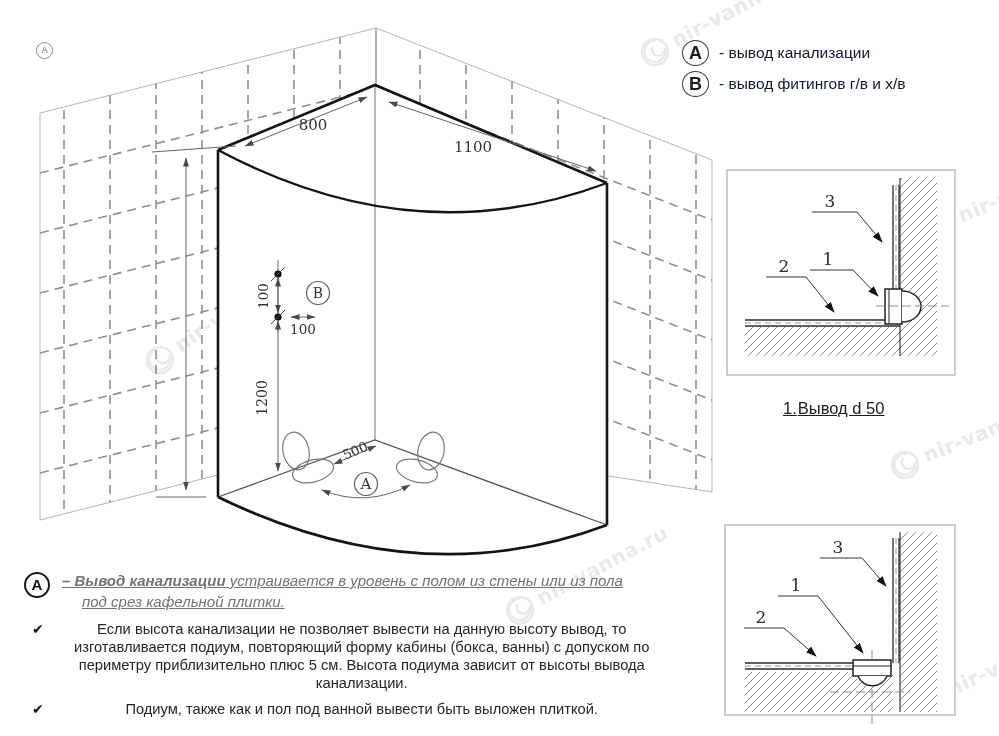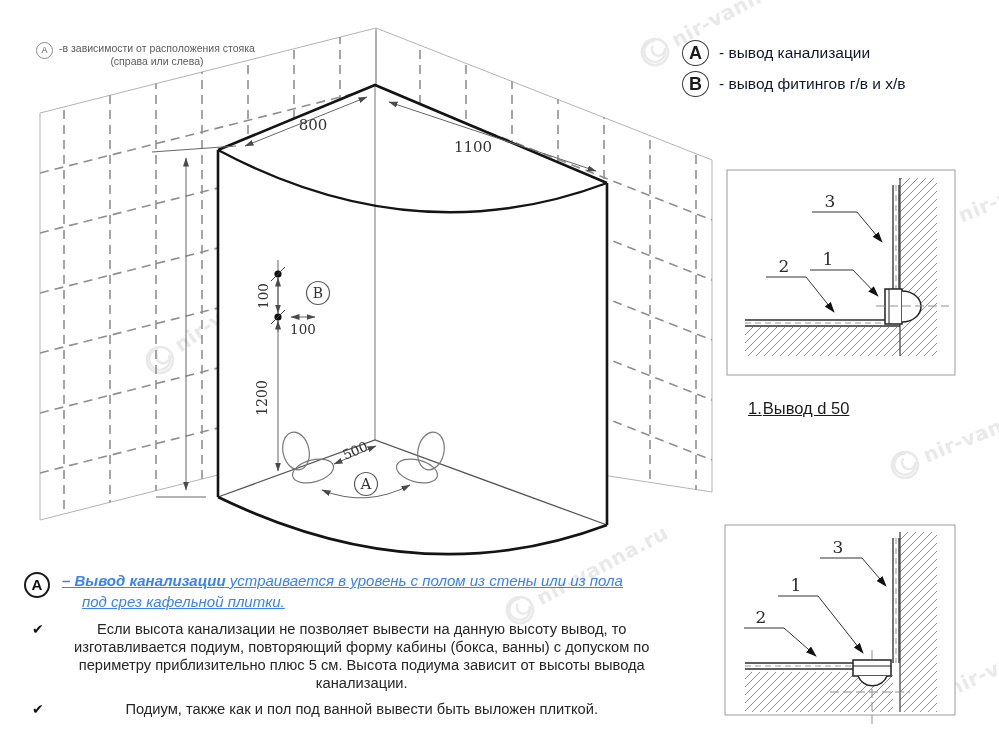--- a/index.html
+++ b/index.html
@@ -15,30 +15,30 @@
   .note-tl .lines{font-size:10.5px;color:#5c5c5c;text-align:center;line-height:13px;}
 
   
   .legend{left:682px;top:40px;}
   .legend .row{display:flex;align-items:center;gap:10px;margin-bottom:5px;}
   .legend .circ{flex:0 0 auto;width:25px;height:24px;border:1.6px solid #3c3c3c;border-radius:50%;
      font-size:18px;font-weight:bold;line-height:24px;text-align:center;color:#1c1c1c;}
   .legend .txt{font-size:15.5px;color:#0f172a;}
 
   
-  .plist{left:748px;top:392px;}
+  .plist{left:783px;top:392px;}
   .plist .item{font-size:16.5px;color:#1b1b1b;line-height:33px;text-decoration:underline;}
   .plist .num{margin-right:1px;}
 
   
   .footnote{left:24px;top:570px;width:690px;}
   .fn-head{display:flex;align-items:flex-start;gap:12px;}
   .fn-circ{flex:0 0 auto;width:22px;height:22px;border:2px solid #1a1a1a;border-radius:50%;
      font-weight:bold;font-size:15px;line-height:22px;text-align:center;color:#111;margin-top:2px;}
-  .fn-title{font-style:italic;font-size:15px;line-height:21px;color:#3b82f6;}
+  .fn-title{font-style:italic;font-size:15px;line-height:21px;color:#737373;}
   .fn-title .u{text-decoration:underline;}
   .fn-title .b{font-weight:bold;}
   .fn-line2{margin-left:20px;}
   .fn-bullets{margin-top:8px;}
   .fn-bullet{display:flex;gap:8px;margin:0 0 8px 8px;font-size:14.7px;line-height:18px;color:#262626;}
   .fn-check{flex:0 0 auto;font-size:14px;color:#111;}
   .fn-bullet .txt{width:620px;text-align:center;}
 </style>
 </head>
 <body>
@@ -231,24 +231,20 @@
           <line x1="784" y1="628" x2="816" y2="656" marker-end="url(#arrBig)"></line>
     </g>
     <text x="838" y="553" text-anchor="middle">3</text>
     <text x="796" y="591" text-anchor="middle">1</text>
     <text x="761" y="623" text-anchor="middle">2</text>
   </g>
 </svg>
 
 <div class="overlay note-tl">
   <div class="mini-circ">A</div>
-  <div class="lines">
-    <div>-в зависимости от расположения стояка</div>
-    <div>(справа или слева)</div>
-  </div>
 </div>
 
 <div class="overlay legend">
   <div class="row">
     <div class="circ">A</div>
     <div class="txt">- вывод канализации</div>
   </div>
   <div class="row">
     <div class="circ">B</div>
     <div class="txt">- вывод фитингов г/в и х/в</div>

